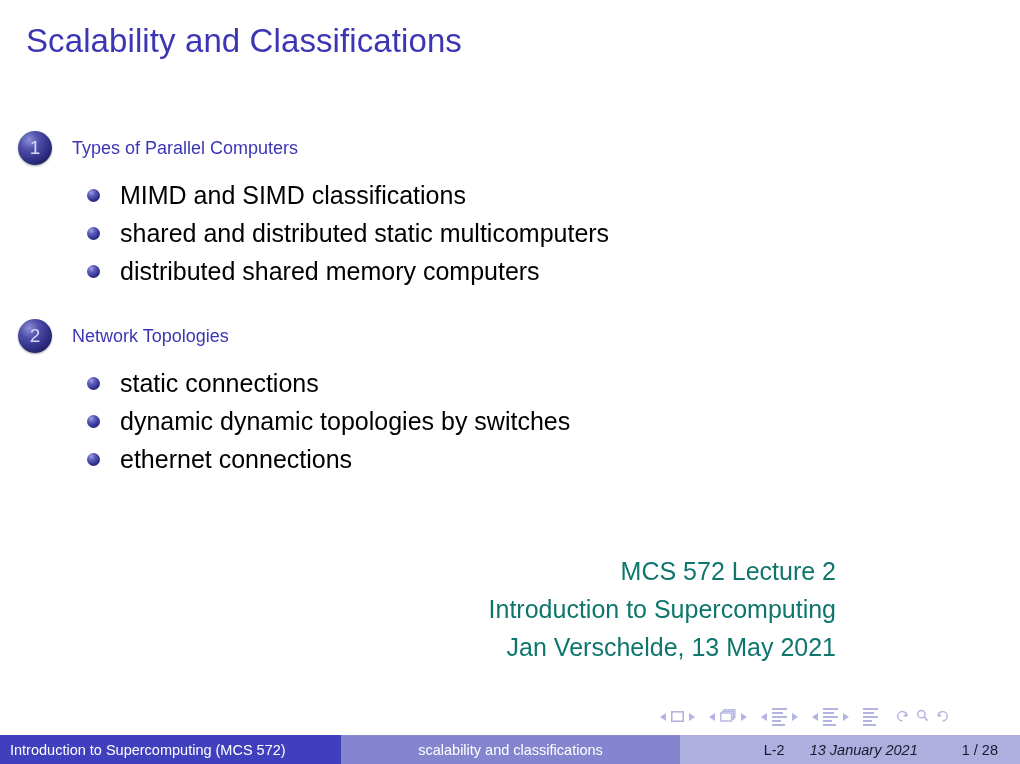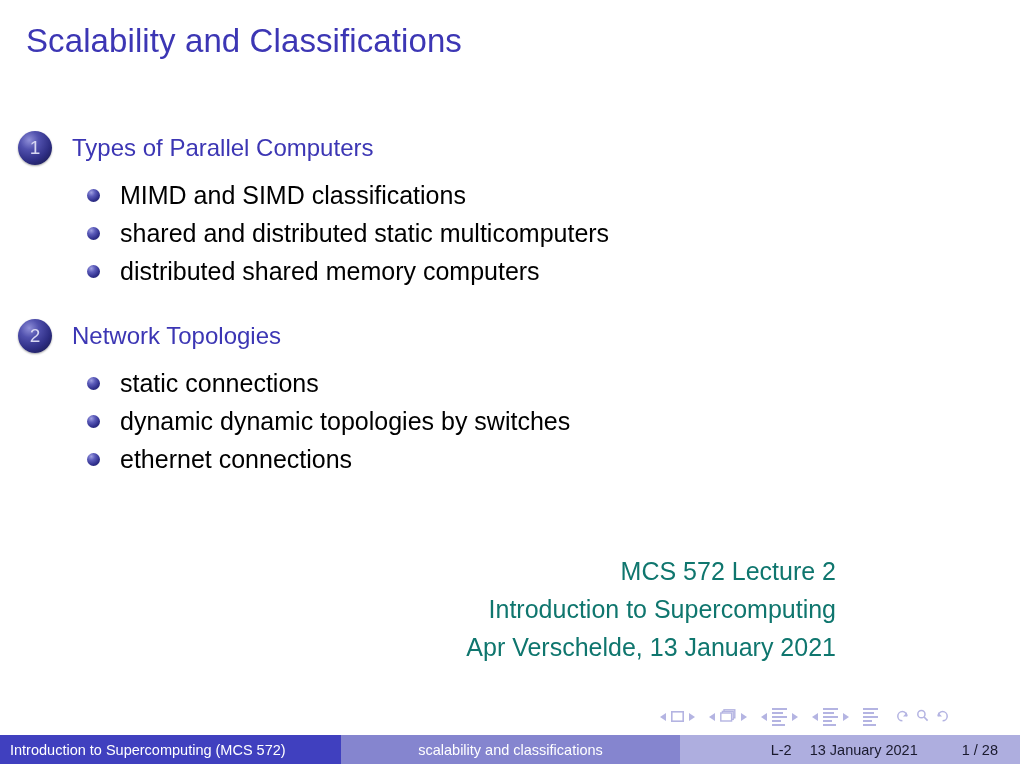--- a/index.html
+++ b/index.html
@@ -70,21 +70,21 @@
   }
   .section-num span {
     color: #d8d8f2;
     font-size: 19px;
     line-height: 1;
     position: relative;
     top: -1px;
   }
 
   .section-title {
-    font-size: 24px;
+    font-size: 18px;
     color: #3c36b4;
     white-space: nowrap;
   }
 
   .sub-list {
     list-style: none;
     margin: 8px;
     padding: 0;
   }
 
@@ -201,22 +201,22 @@
   }
   .foot-right {
     width: 340px;
     background: #aeaedf;
     color: #1a1a2e;
     justify-content: flex-end;
     padding-right: 22px;
     box-sizing: border-box;
     gap: 0;
   }
-  .foot-right .fr-lecture { margin-right: 18px; }
-  .foot-right .fr-date    { margin-right: 44px; }
+  .foot-right .fr-lecture { margin-right: 25px; }
+  .foot-right .fr-date    { margin-right: 44px; font-style: italic; }
 </style>
 </head>
 <body>
 
 <div class="slide">
 
   <div class="slide-title">Scalability and Classifications</div>
 
   <div class="outline">
 
@@ -264,21 +264,21 @@
           <span class="sub-text">ethernet connections</span>
         </li>
       </ul>
     </div>
 
   </div>
 
   <div class="attribution">
     <div>MCS 572 Lecture 2</div>
     <div>Introduction to Supercomputing</div>
-    <div>Apr Verschelde, 13 January 2021</div>
+    <div>Jan Verschelde, 13 May 2021</div>
   </div>
 
   <div class="navsyms">
 
     <div class="navgroup">
       <span class="tri left"></span>
       <span class="navicon">
         <svg width="13" height="11" viewBox="0 0 13 11">
           <rect x="0.8" y="0.8" width="11.4" height="9.4" fill="none" stroke="#b4b4e2" stroke-width="1.6"></rect>
         </svg>

